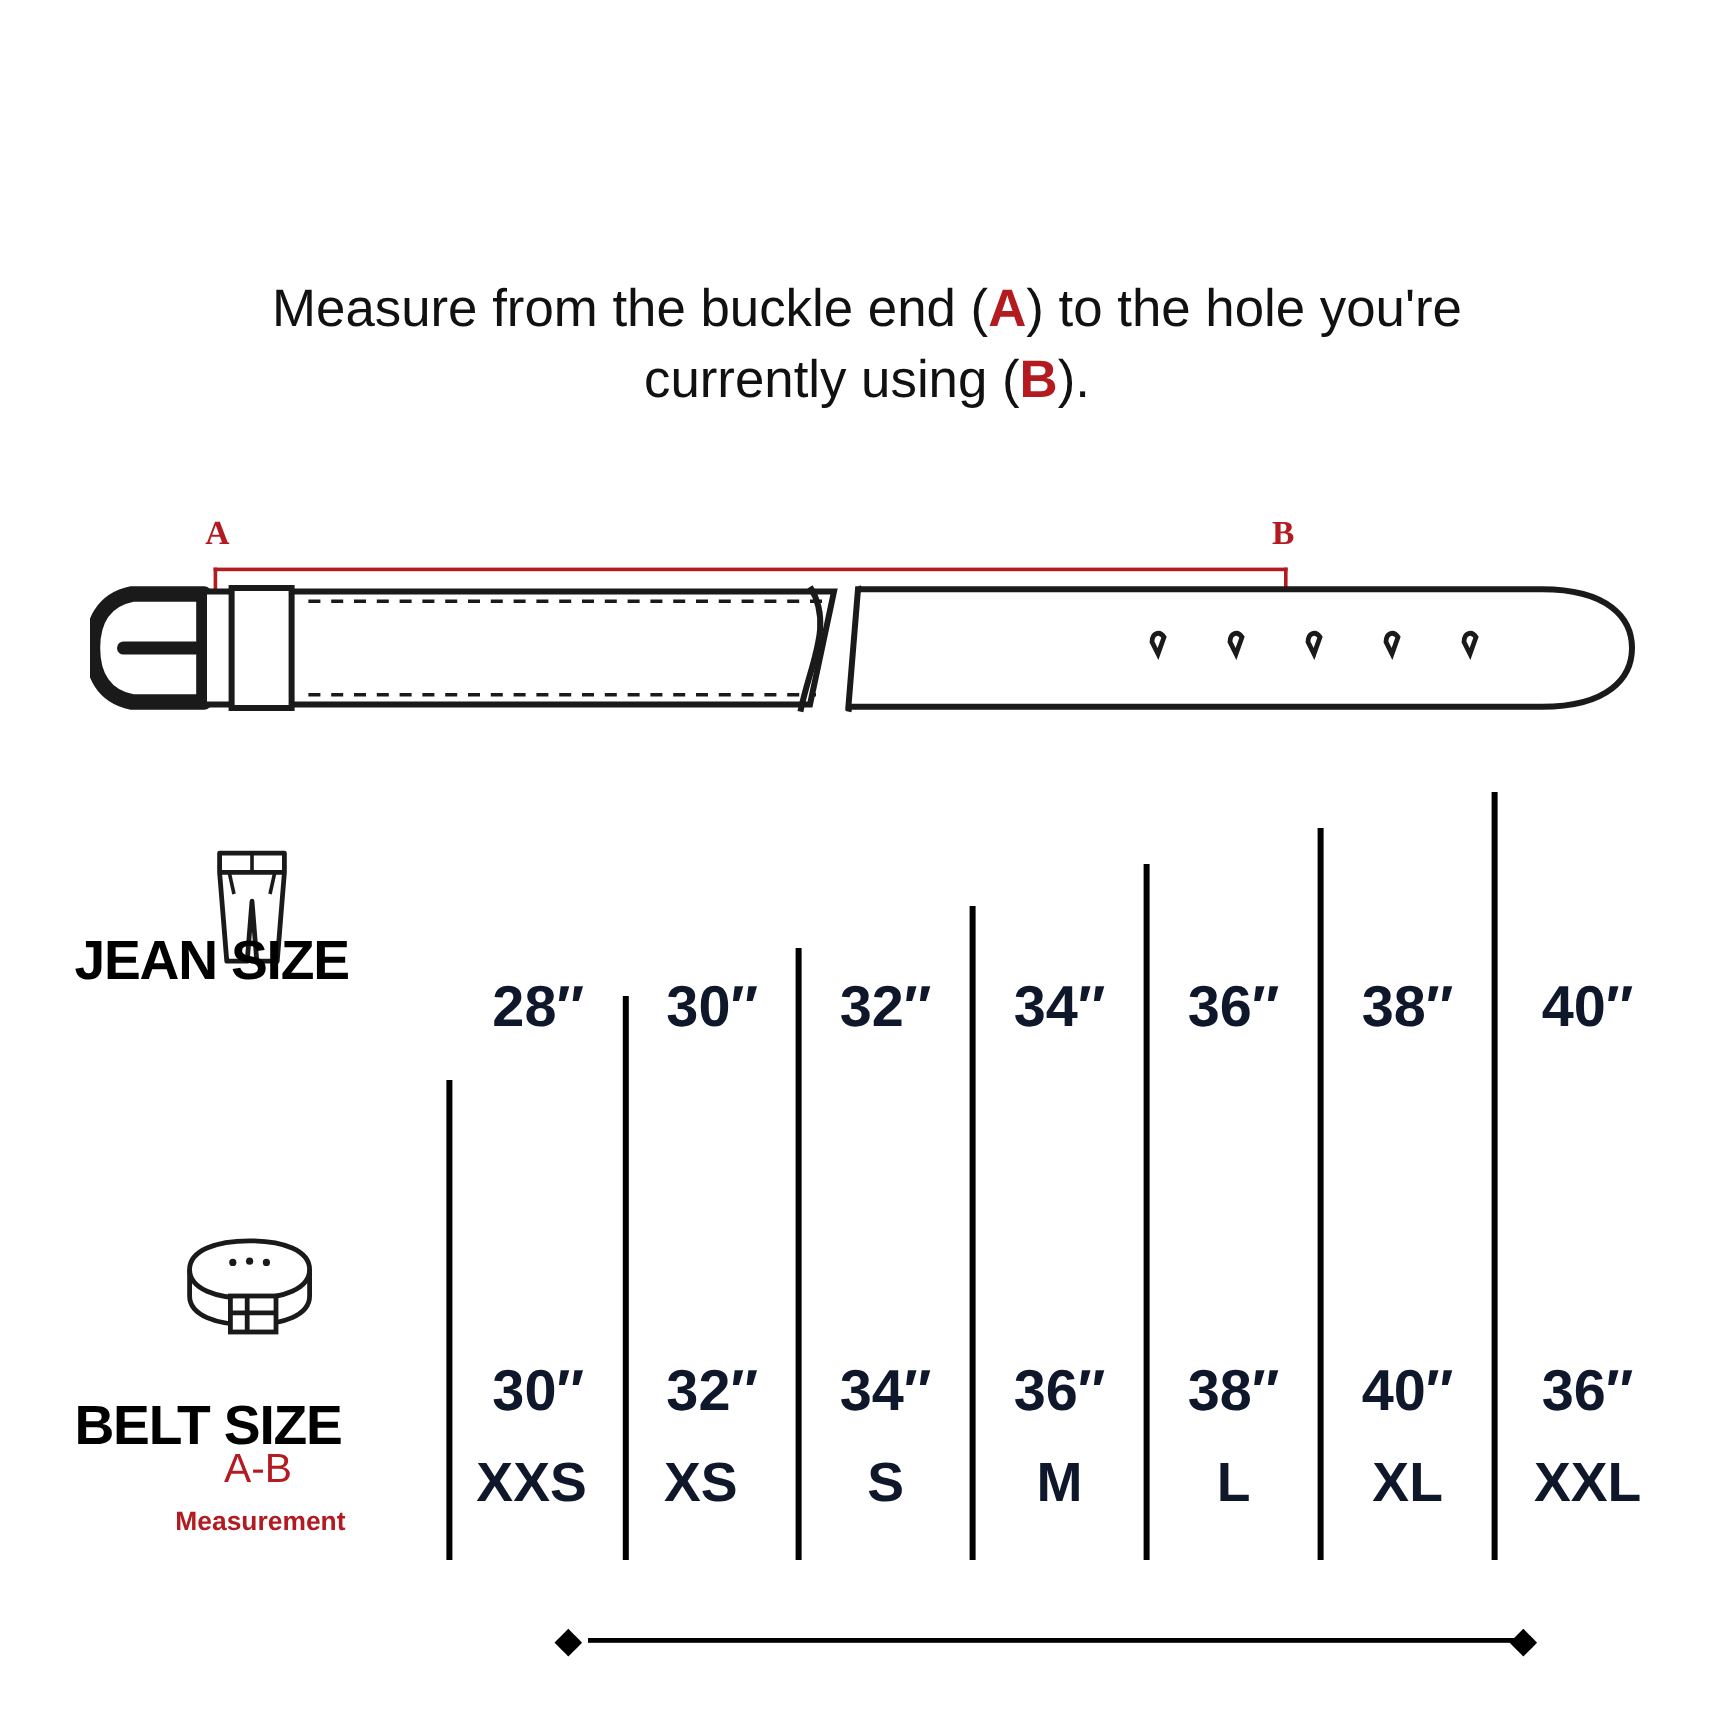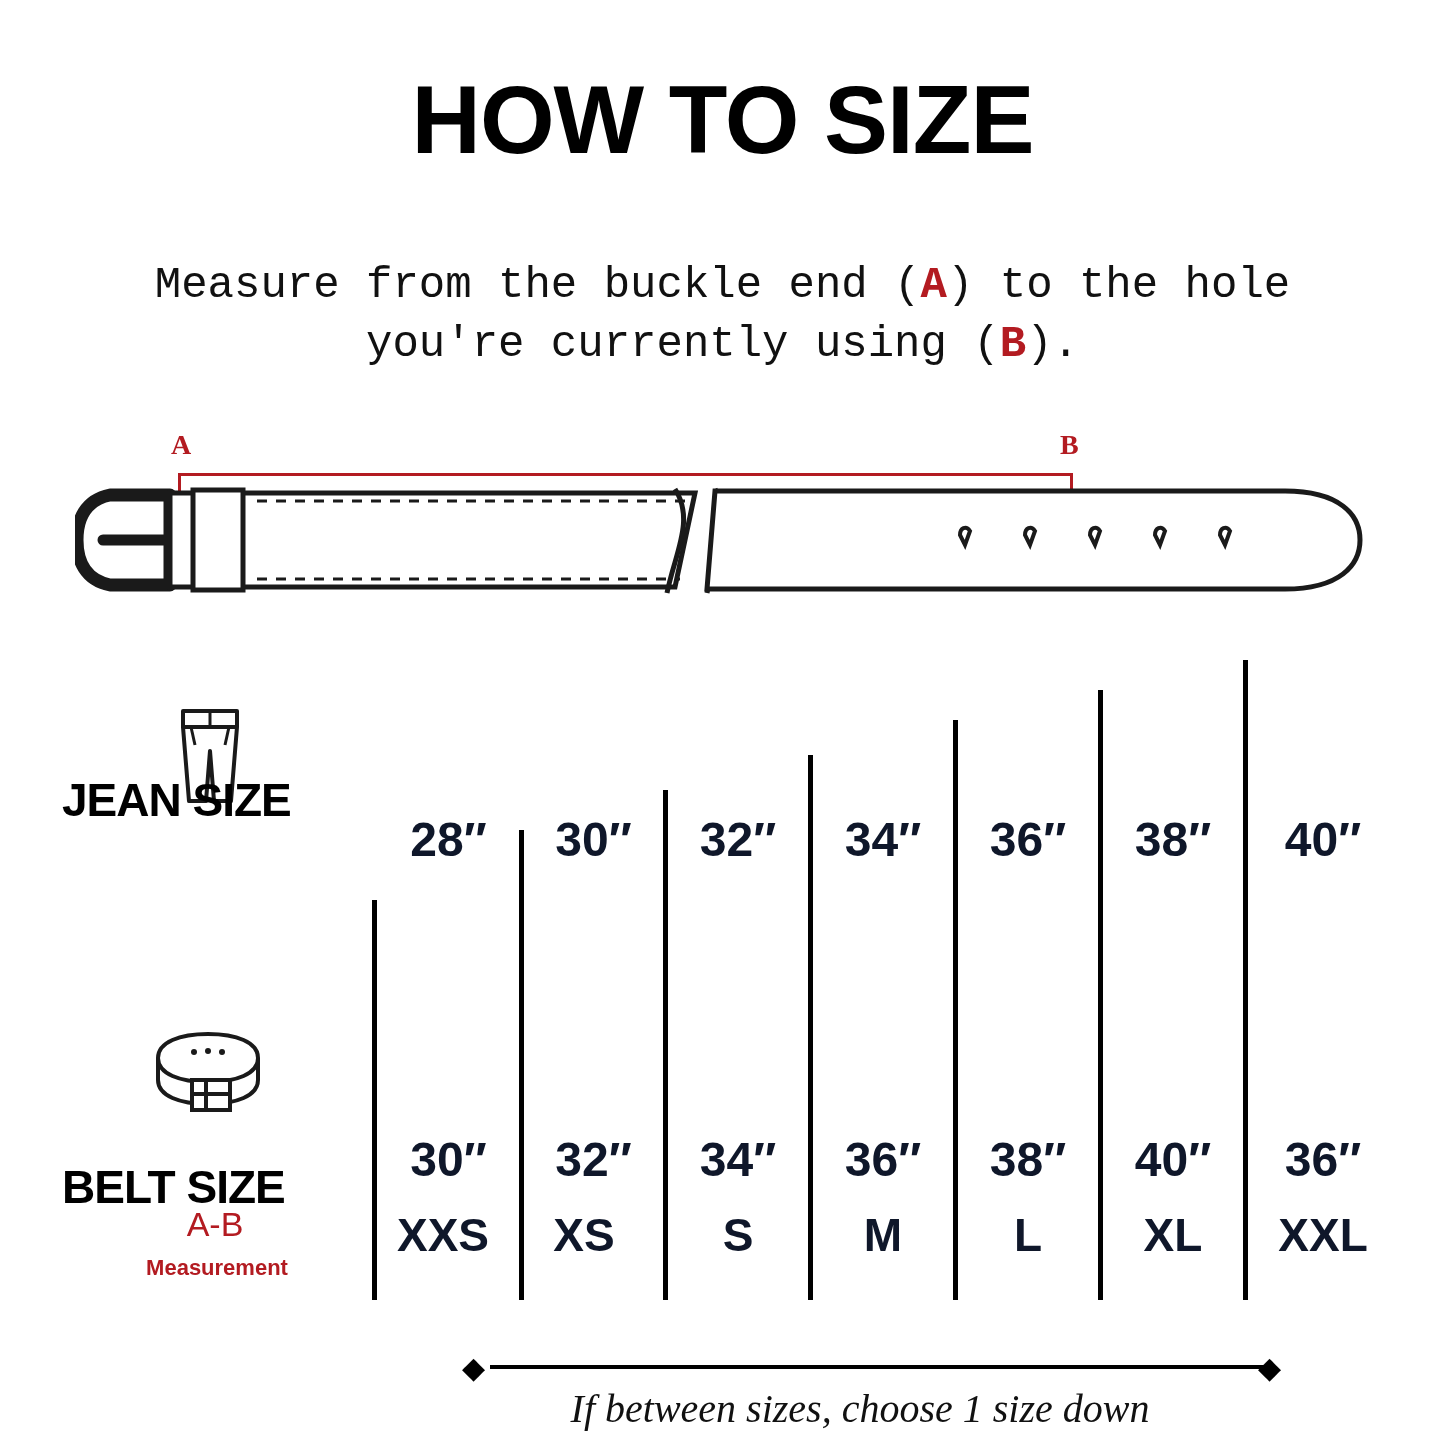--- a/index.html
+++ b/index.html
@@ -37,25 +37,24 @@
     line-height: 1.05;
     color: #000000;
   }
 
   .subtitle {
     position: absolute;
     top: 228px;
     left: 150px;
     width: 1145px;
     text-align: center;
-    font-family: Liberation Mono, monospace;
+    font-family: Liberation Sans, sans-serif;
     font-size: 44px;
     line-height: 1.35;
     color: #111111;
-    margin-top: 28px;
   }
   .subtitle .accent { color: #b31b21; font-weight: bold; }
 
   
   .belt-wrap {
     position: absolute;
     top: 415px;
     left: 75px;
     width: 1300px;
     height: 215px;
@@ -178,21 +177,20 @@
     font-style: italic;
     font-size: 40px;
     color: #111111;
   }
 </style>
 </head>
 <body>
 
 <div class="page">
 
-  <div class="title">HOW TO SIZE</div>
 
   <div class="subtitle">
     <span>Measure from the buckle end (</span><span class="accent">A</span><span>) to the hole you're currently using (</span><span class="accent">B</span><span>).</span>
   </div>
 
   <div class="belt-wrap">
     <div class="ab-label a">A</div>
     <div class="ab-label b">B</div>
     <div class="measure-line"></div>
     <div class="measure-tick left"></div>
@@ -283,15 +281,14 @@
     <div class="cell size-cell" style="left:668px; width:140px;">S</div>
     <div class="cell size-cell" style="left:813px; width:140px;">M</div>
     <div class="cell size-cell" style="left:958px; width:140px;">L</div>
     <div class="cell size-cell" style="left:1103px; width:140px;">XL</div>
     <div class="cell size-cell" style="left:1248px; width:150px;">XXL</div>
   </div>
 
   <div class="foot-line"></div>
   <div class="foot-arrow l">◆</div>
   <div class="foot-arrow r">◆</div>
-  <div class="footer-note">If between sizes, choose 1 size down</div>
 
 </div>
 
 </body></html>

